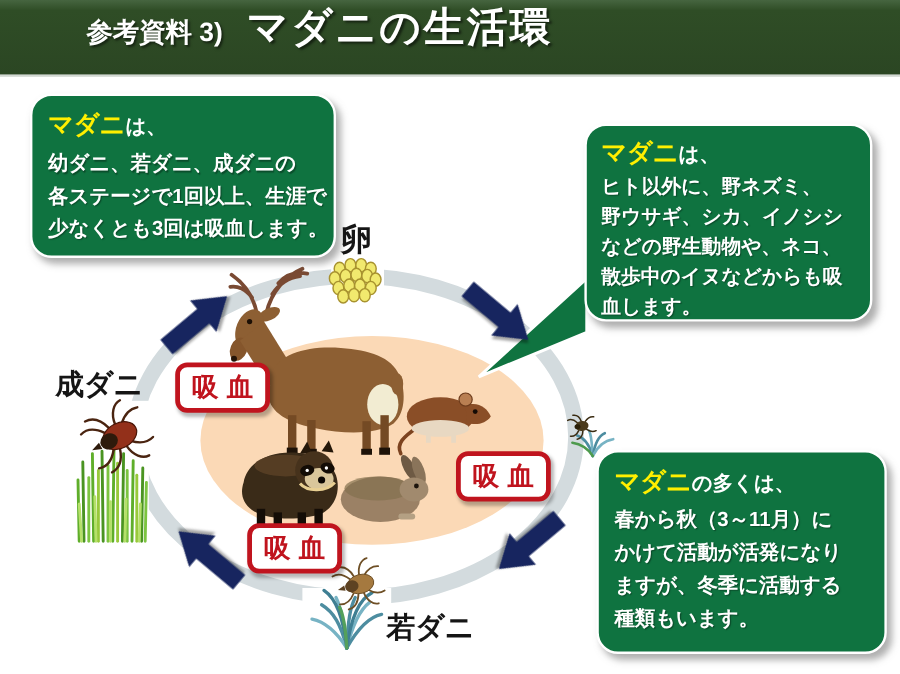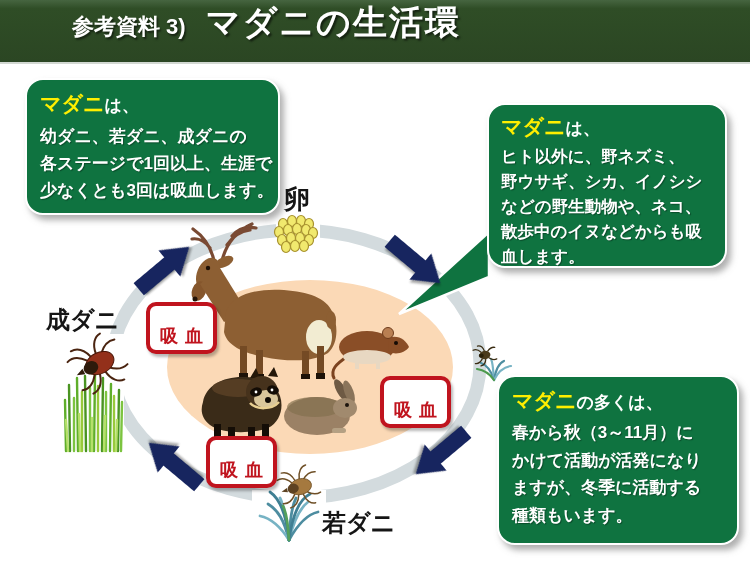--- a/index.html
+++ b/index.html
@@ -47,22 +47,22 @@
   #box-season .line{font-size:17px;line-height:27.5px;}
   
   .stage-label{position:absolute;font-weight:bold;color:#151515;white-space:nowrap;}
   #label-egg{left:284px;top:182px;font-size:26px;}
   #label-adult{left:46px;top:304px;font-size:24px;}
   #label-larva{left:503px;top:329px;font-size:24px;}
   #label-nymph{left:322px;top:507px;font-size:24px;}
   
   .feeding{
     position:absolute;background:#fff;border:4px solid #c0141e;border-radius:10px;
-    color:#c0141e;font-weight:bold;font-size:18px;letter-spacing:7px;
-    padding:18px 3px 2px 10px;white-space:nowrap;
+    color:#c0141e;font-weight:bold;font-size:22px;letter-spacing:7px;
+    padding:2px 3px 2px 10px;white-space:nowrap;
     box-shadow:2px 3px 3px rgba(0,0,0,.28);
   }
   #feeding-adult{left:146px;top:302px;}
   #feeding-larva{left:380px;top:376px;}
   #feeding-nymph{left:206px;top:436px;}
   
   .diagram{position:absolute;left:0;top:0;}
   .arrow{fill:#17255f;filter:drop-shadow(2px 2px 1px rgba(0,0,0,.35));}
 </style>
 </head>

